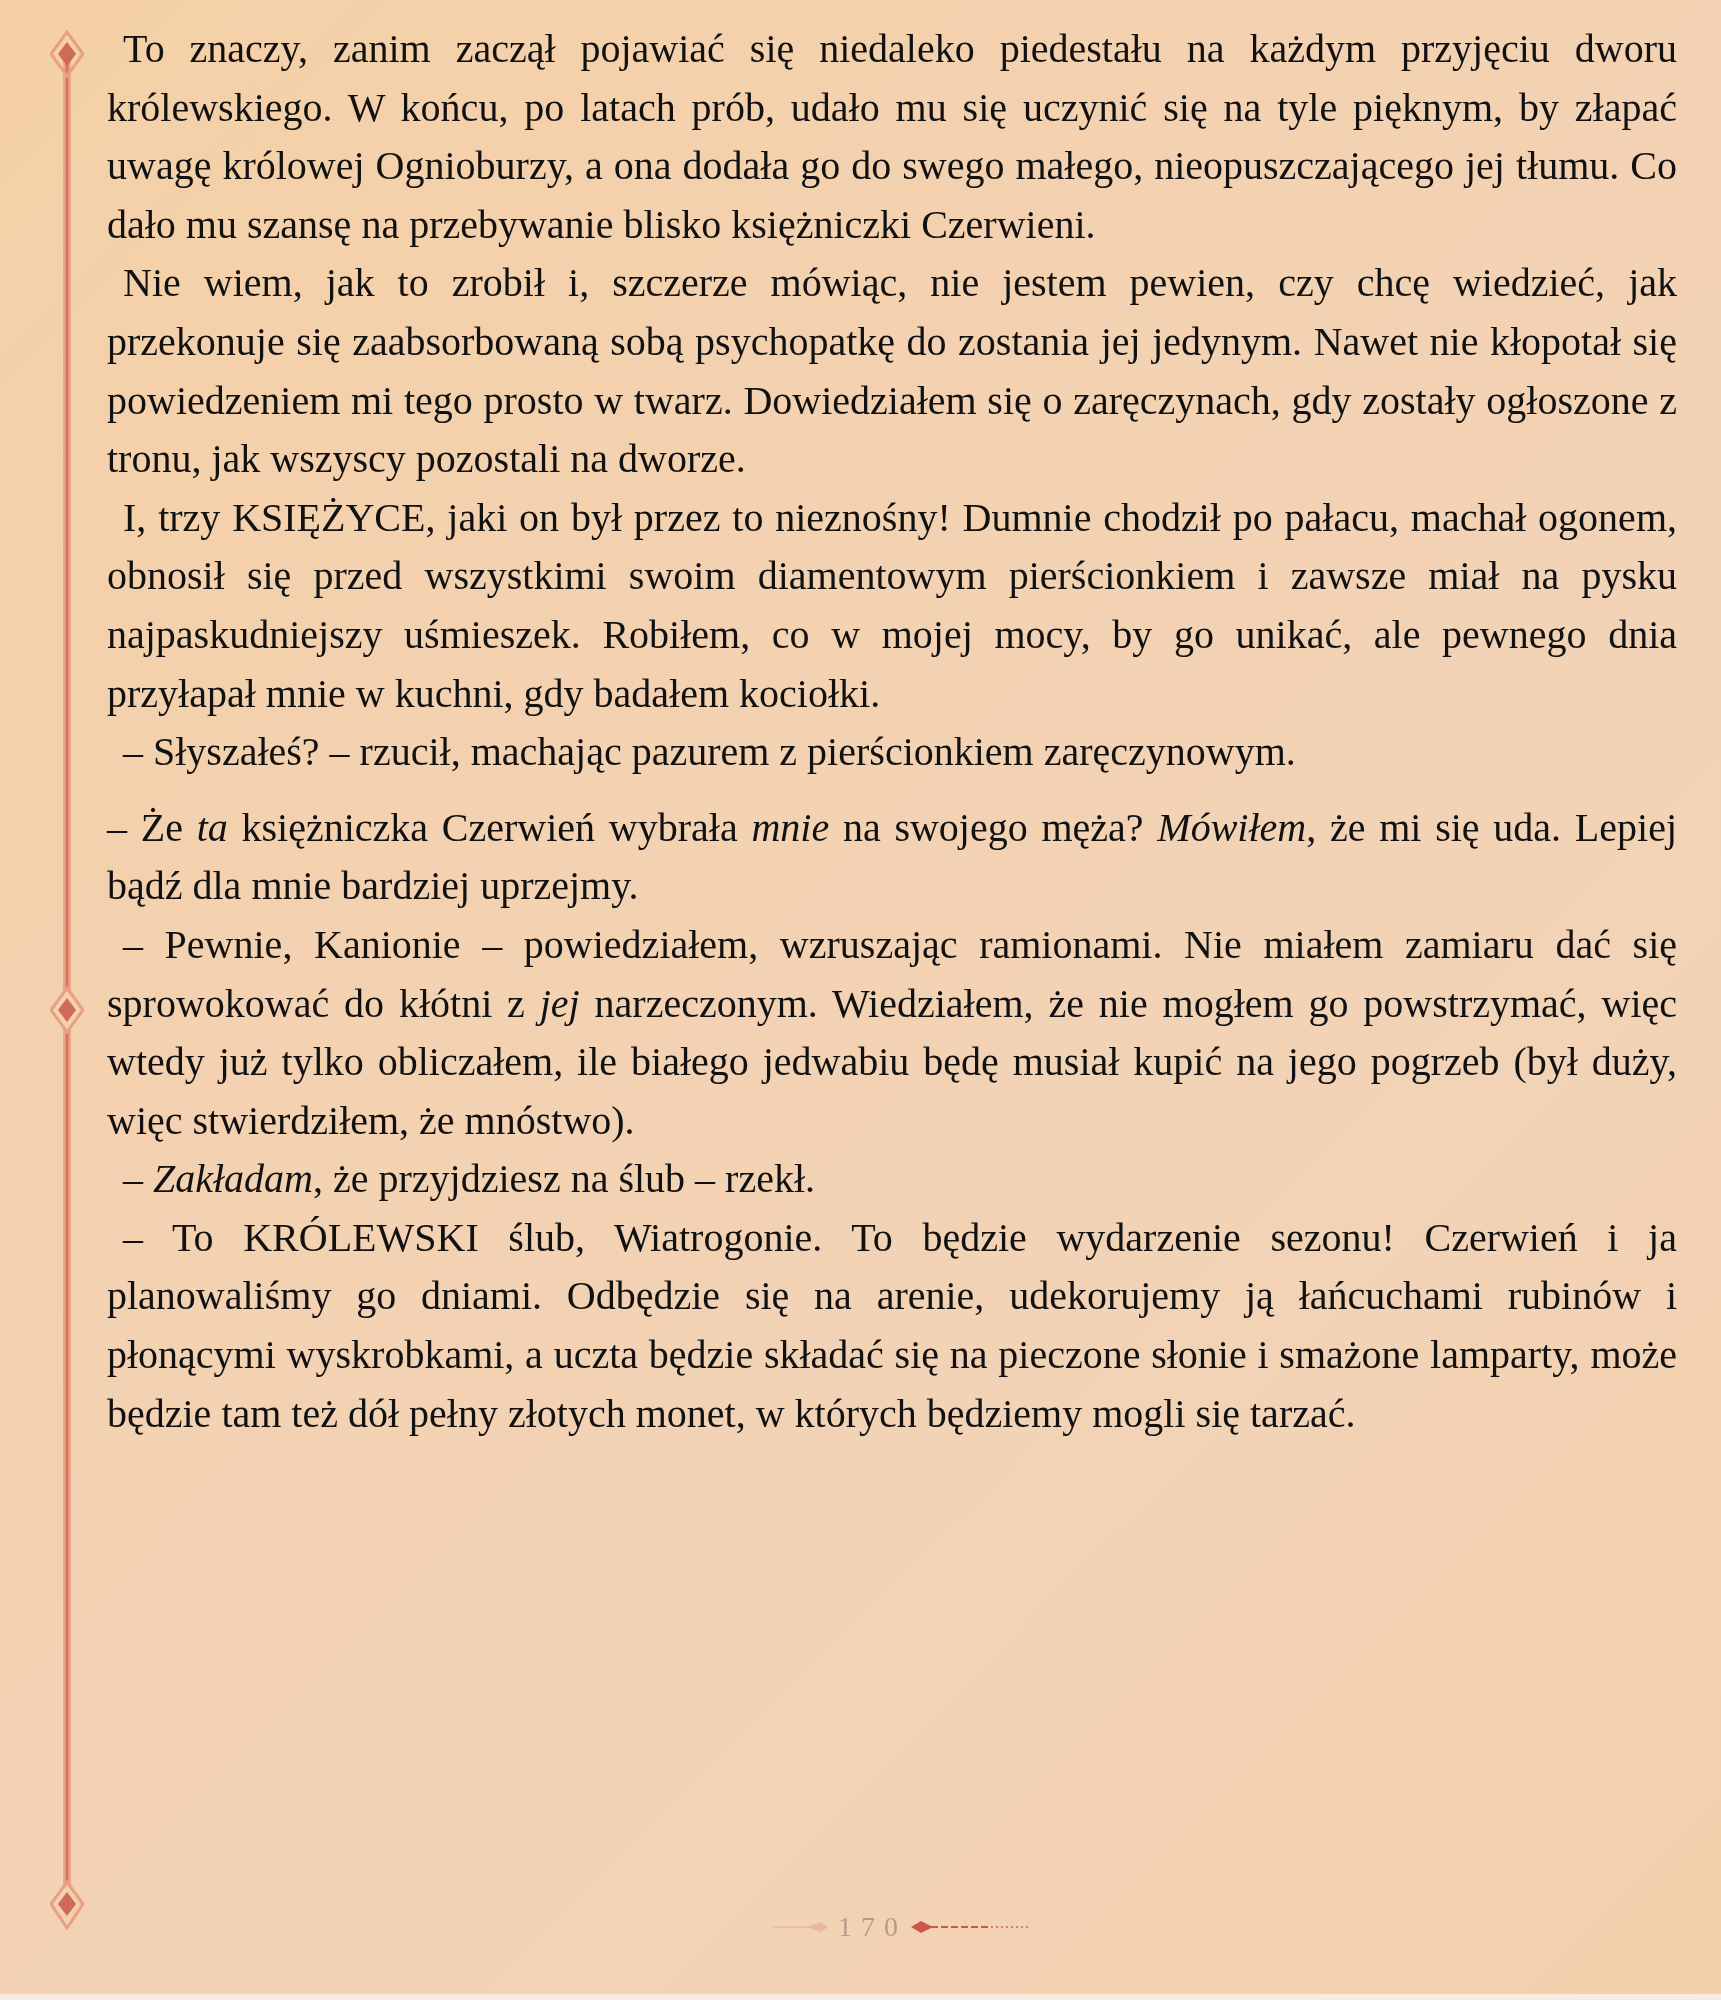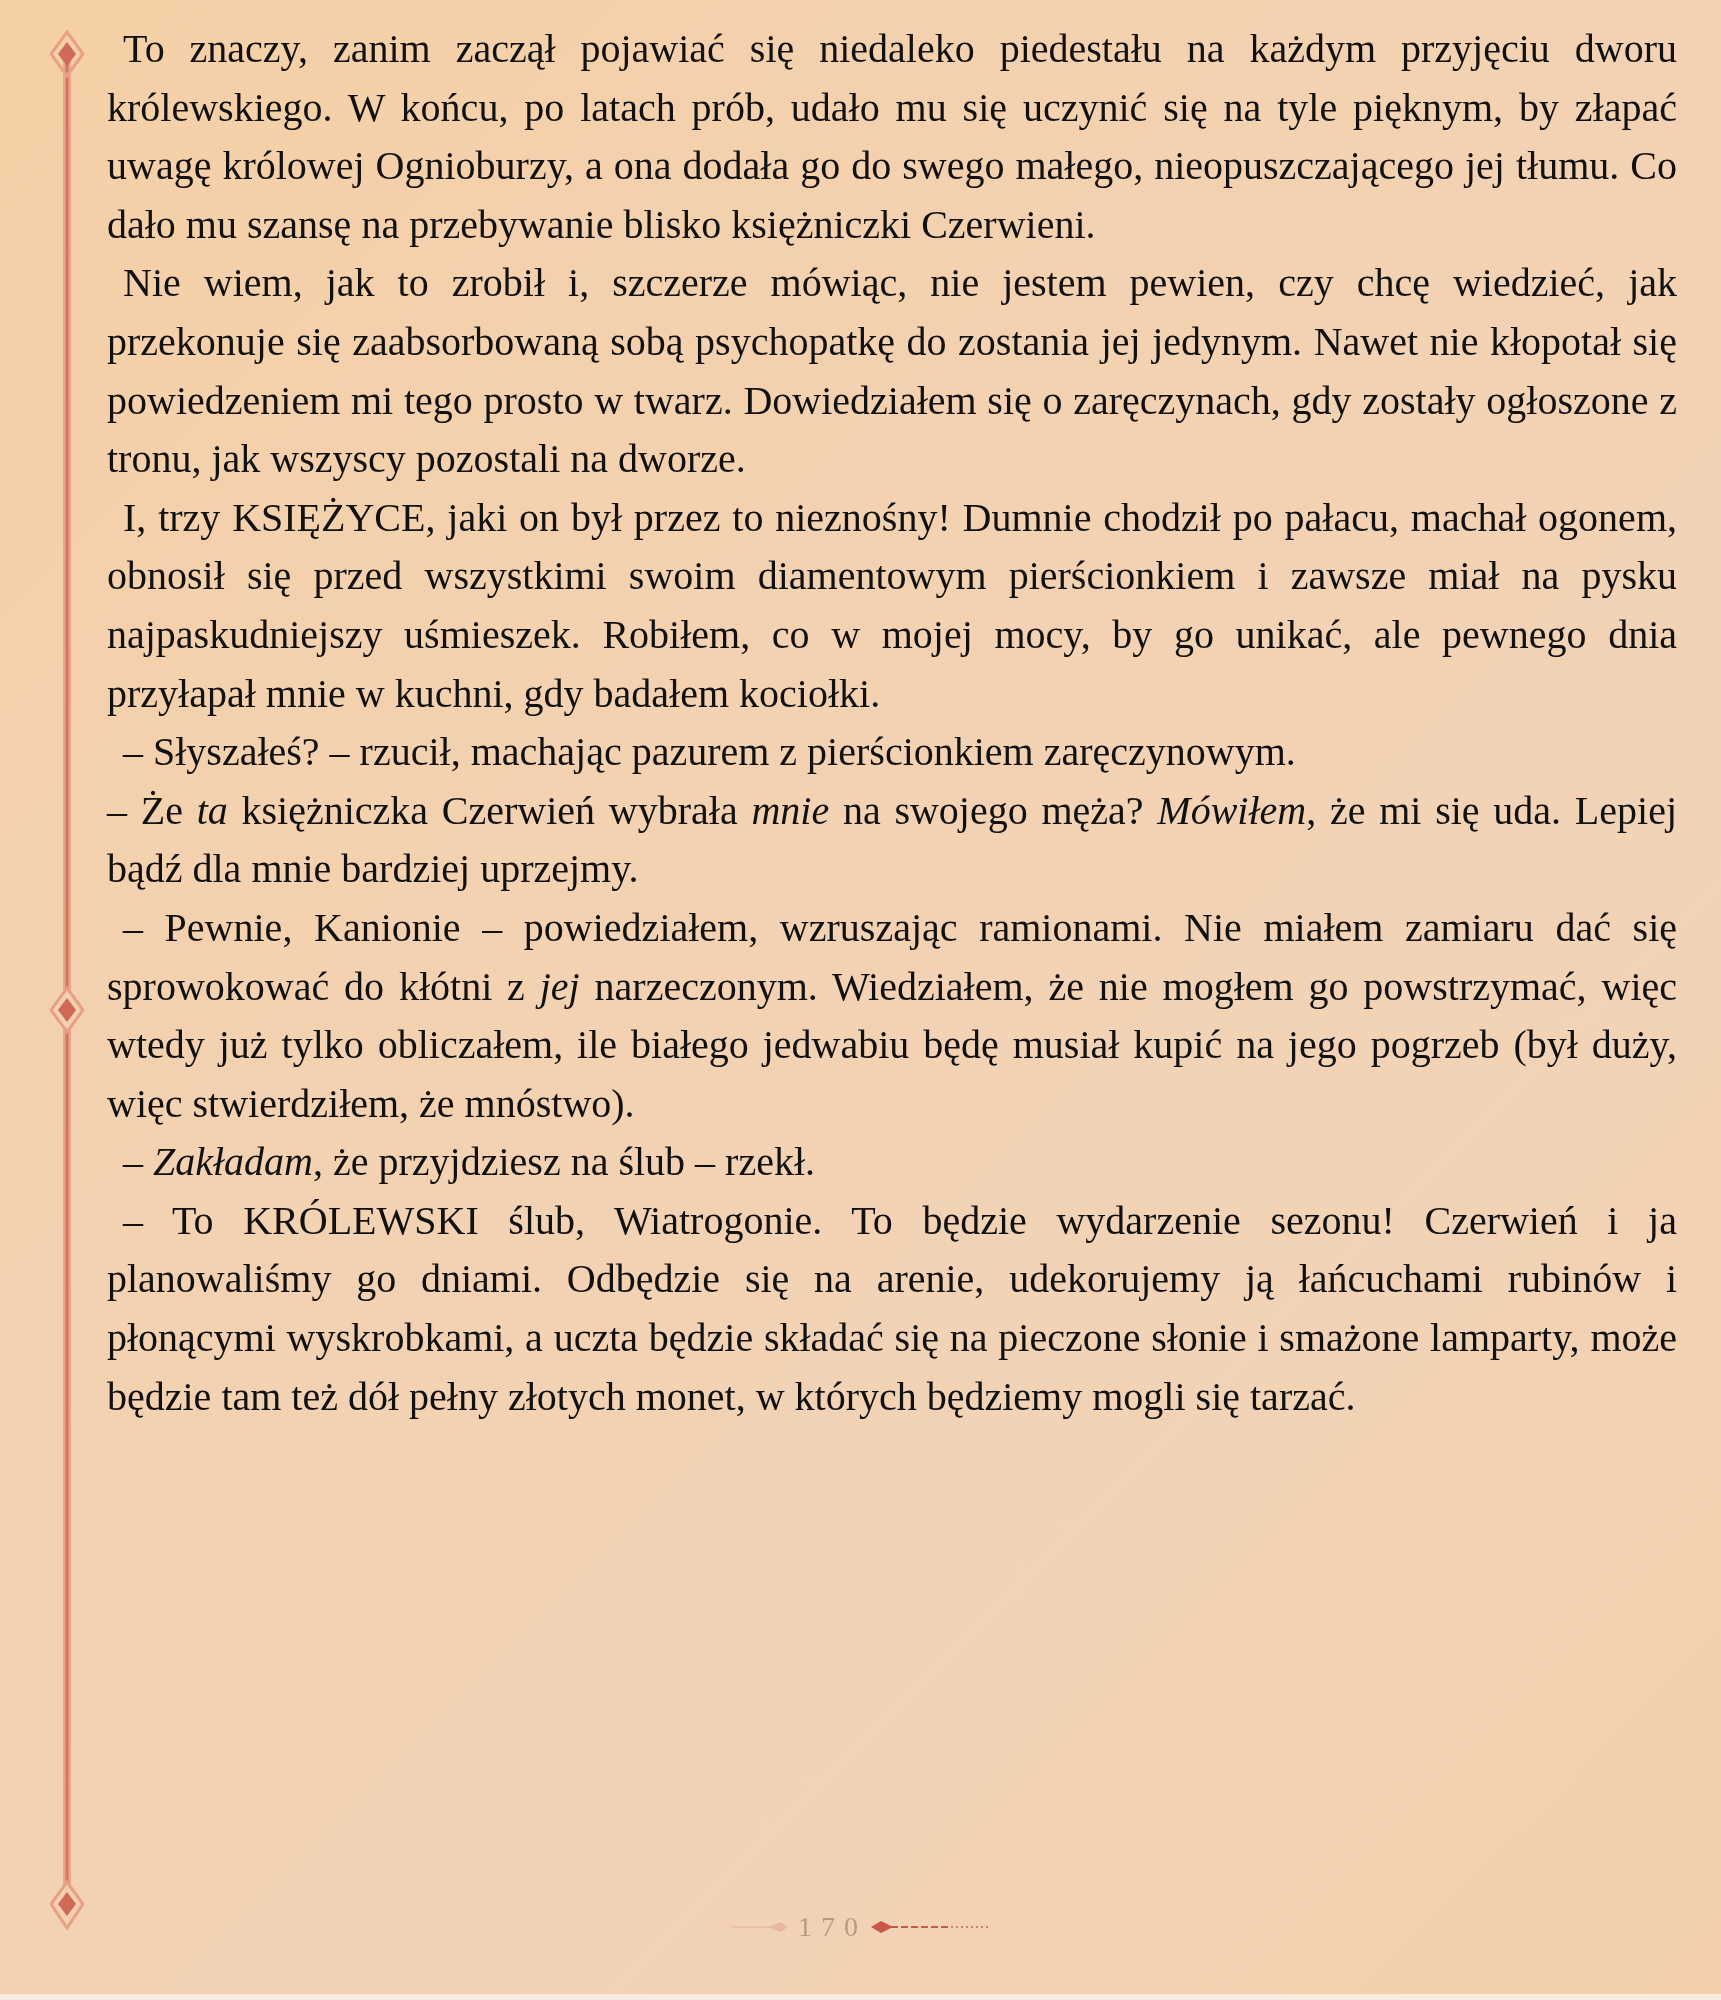--- a/index.html
+++ b/index.html
@@ -18,24 +18,24 @@
     position: absolute; left: 50px; top: 30px; width: 34px; height: 1900px;
   }
   .ornament svg { width: 100%; height: 100%; display: block; }
   .text-block {
     position: absolute; left: 107px; top: 20px; width: 1570px;
     font-size: 40px; line-height: 58.6px;
     text-align: justify;
   }
   .text-block p { margin: 0; }
   .text-block p.indent { text-indent: 16px; }
-  .text-block p.noindent { text-indent: 0; }
+  .text-block p.noindent { text-indent: 0; margin-top: 17px; }
   em { font-style: italic; }
   .page-number-row {
-    position: absolute; top: 1912px; left: 732px; width: 300px; height: 30px;
+    position: absolute; top: 1912px; left: 772px; width: 300px; height: 30px;
     display: flex; align-items: center; text-align: right;
   }
   .page-number {
     font-family: "Liberation Serif", "DejaVu Serif", serif;
     font-size: 28px; color: #b59c89; letter-spacing: 9px;
     margin: 0 4px 0 6px;
   }
 </style>
 </head>
 <body>

